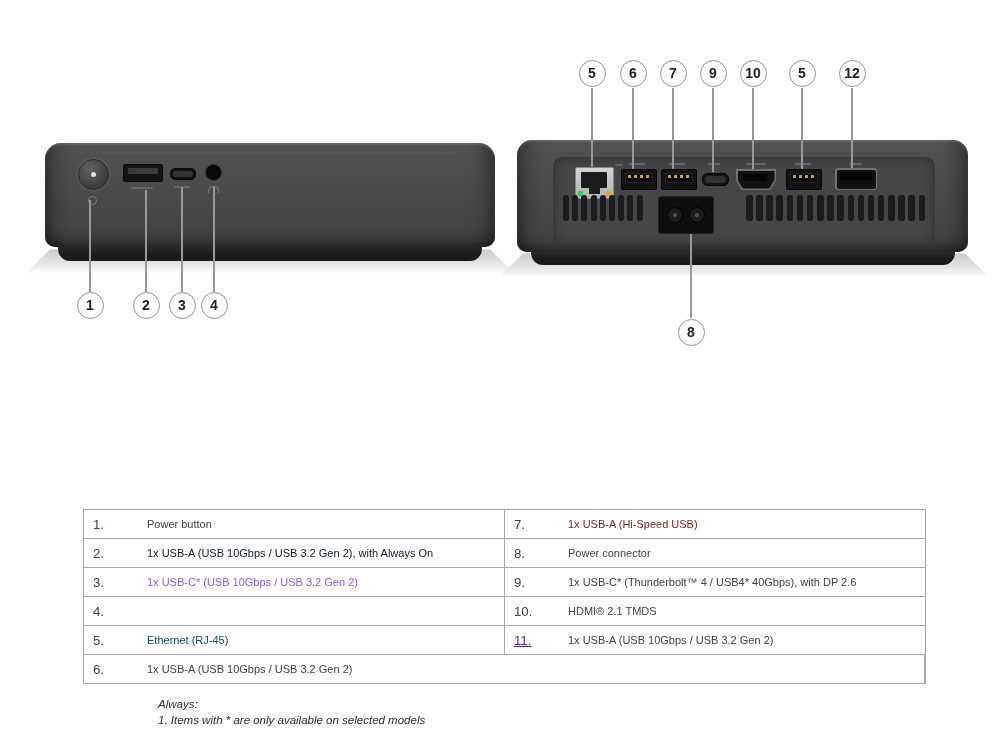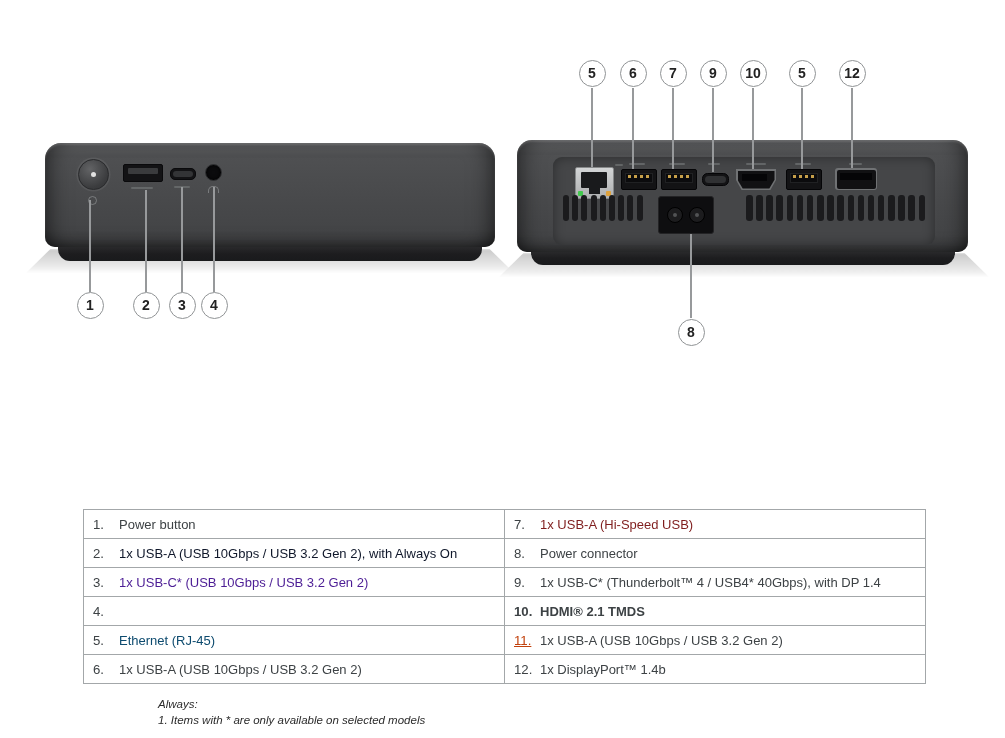--- a/index.html
+++ b/index.html
@@ -76,21 +76,21 @@
     box-sizing:border-box;display:flex;align-items:center;justify-content:center;
     font-weight:bold;font-size:14px;color:#222;}
 
   
   .ports-table{position:absolute;left:83px;top:509px;width:843px;background:#fff;box-sizing:border-box;}
   .t-row{display:flex;height:28px;}
   .t-row + .t-row{border-top:1px solid;}
   .t-cell{flex:1 1 0;display:flex;align-items:center;box-sizing:border-box;overflow:hidden;}
   .t-cell:first-child{border-right:1px solid;}
   .t-num{flex:none;width:26px;padding-left:9px;font-size:13.2px;}
-  .t-desc{font-size:13px;white-space:nowrap;}
+  .t-desc{font-size:11px;white-space:nowrap;margin-left:28px;}
 
   
   .notes{position:absolute;left:158px;top:697px;font-style:italic;font-size:11.5px;color:#2b2b2b;line-height:1.35;}
 </style>
 </head>
 <body>
 
 <div class="canvas">
 
   <div class="floor-shadow shadow-front"></div>
@@ -233,54 +233,50 @@
           <span class="t-desc" style="color: #0f172a;">1x USB-A (USB 10Gbps / USB 3.2 Gen 2), with Always On</span>
         </div>
         <div class="t-cell" style="border-color: rgb(163, 167, 169);">
           <span class="t-num" style="color: rgb(61, 66, 69);">8.</span>
           <span class="t-desc" style="color: rgb(61, 66, 69);">Power connector</span>
         </div>
       </div>
       <div class="t-row" style="border-color: rgb(163, 167, 169);">
         <div class="t-cell" style="border-color: rgb(163, 167, 169);">
           <span class="t-num" style="color: rgb(61, 66, 69);">3.</span>
-          <span class="t-desc" style="color: #4c1d95;">1x USB-C* (USB 10Gbps / USB 3.2 Gen 2)</span>
+          <span class="t-desc" style="color: #8b5cf6;">1x USB-C* (USB 10Gbps / USB 3.2 Gen 2)</span>
         </div>
         <div class="t-cell" style="border-color: rgb(163, 167, 169);">
           <span class="t-num" style="color: rgb(61, 66, 69);">9.</span>
-          <span class="t-desc" style="color: rgb(61, 66, 69);">1x USB-C* (Thunderbolt™ 4 / USB4* 40Gbps), with DP 1.4</span>
+          <span class="t-desc" style="color: rgb(61, 66, 69);">1x USB-C* (Thunderbolt™ 4 / USB4* 40Gbps), with DP 2.6</span>
         </div>
       </div>
       <div class="t-row" style="border-color: rgb(163, 167, 169);">
         <div class="t-cell" style="border-color: rgb(163, 167, 169);">
           <span class="t-num" style="color: rgb(61, 66, 69);">4.</span>
         </div>
-        <div class="t-cell" style="border-color: rgb(163, 167, 169); font-weight: bold;">
+        <div class="t-cell" style="border-color: rgb(163, 167, 169);">
           <span class="t-num" style="color: rgb(61, 66, 69);">10.</span>
           <span class="t-desc" style="color: rgb(61, 66, 69);">HDMI® 2.1 TMDS</span>
         </div>
       </div>
       <div class="t-row" style="border-color: rgb(163, 167, 169);">
         <div class="t-cell" style="border-color: rgb(163, 167, 169);">
           <span class="t-num" style="color: rgb(61, 66, 69);">5.</span>
           <span class="t-desc" style="color: #0c4a6e;">Ethernet (RJ-45)</span>
         </div>
         <div class="t-cell" style="border-color: rgb(163, 167, 169);">
-          <span class="t-num" style="color: #c2410c; text-decoration: underline;">11.</span>
+          <span class="t-num" style="color: #4c1d95; text-decoration: underline;">11.</span>
           <span class="t-desc" style="color: rgb(61, 66, 69);">1x USB-A (USB 10Gbps / USB 3.2 Gen 2)</span>
         </div>
       </div>
       <div class="t-row" style="border-color: rgb(163, 167, 169);">
         <div class="t-cell" style="border-color: rgb(163, 167, 169);">
           <span class="t-num" style="color: rgb(61, 66, 69);">6.</span>
           <span class="t-desc" style="color: rgb(61, 66, 69);">1x USB-A (USB 10Gbps / USB 3.2 Gen 2)</span>
-        </div>
-        <div class="t-cell" style="border-color: rgb(163, 167, 169);">
-          <span class="t-num" style="color: rgb(61, 66, 69);">12.</span>
-          <span class="t-desc" style="color: rgb(61, 66, 69);">1x DisplayPort™ 1.4b</span>
         </div>
       </div>
     </div>
 
   <div class="notes">
     <div>Always:</div>
     <div>1. Items with * are only available on selected models</div>
   </div>
 </div>
 

